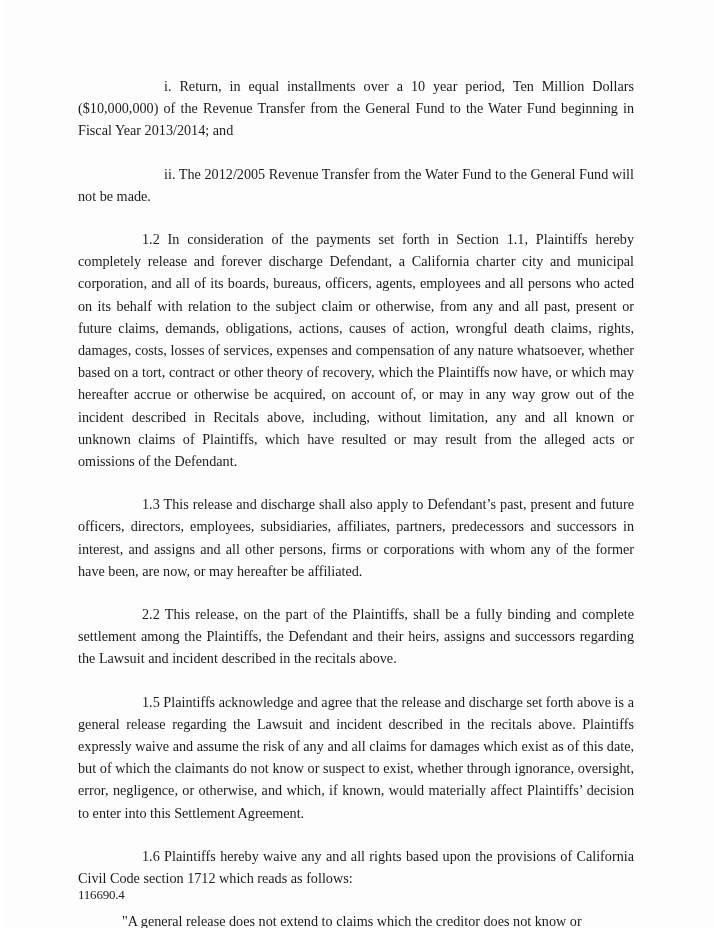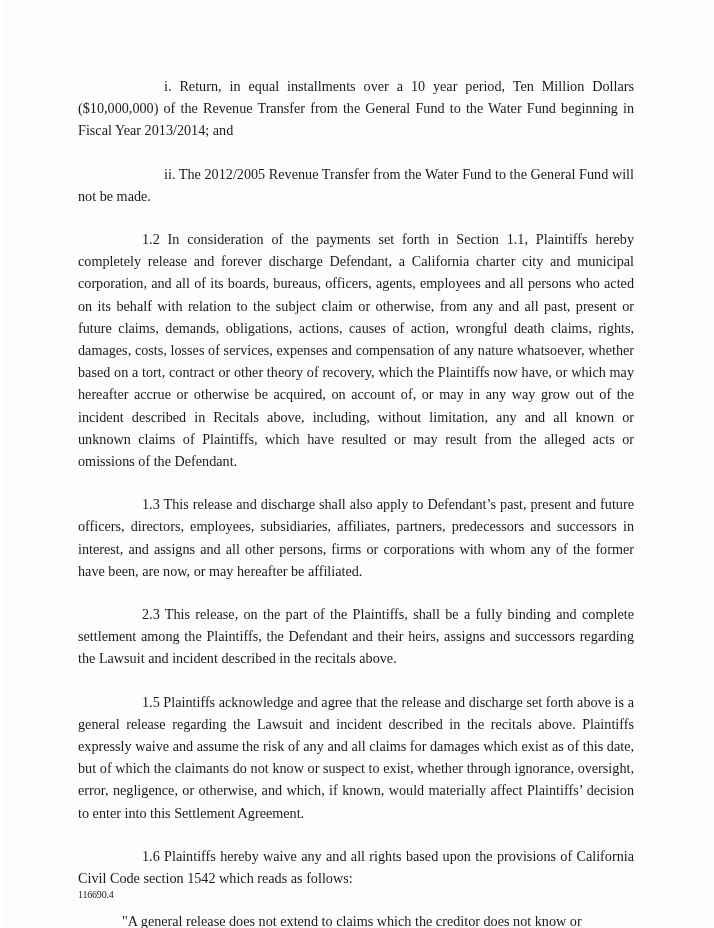--- a/index.html
+++ b/index.html
@@ -18,34 +18,34 @@
   p { margin: 0; text-align: justify; }
   .para { margin-bottom: 21px; }
   .indent { text-indent: 86px; }
   .indent-num { text-indent: 64px; }
   .quote {
     margin-left: 44px; width: 468px; text-align: left;
     line-height: 22.4px; margin-bottom: 21px;
   }
   .footer-id {
     position: absolute; left: 74px; top: 884px;
-    font-size: 10px; letter-spacing: -0.2px;
+    font-size: 13px; letter-spacing: -0.2px;
     font-family: "Liberation Serif", serif;
     color: #222;
   }
 </style>
 </head>
 <body>
 
 <div class="page">
   <div class="body-text">
     <p class="para indent">i. Return, in equal installments over a 10 year period, Ten Million Dollars ($10,000,000) of the Revenue Transfer from the General Fund to the Water Fund beginning in Fiscal Year 2013/2014; and</p>
     <p class="para indent">ii. The 2012/2005 Revenue Transfer from the Water Fund to the General Fund will not be made.</p>
     <p class="para indent-num">1.2  In consideration of the payments set forth in Section 1.1, Plaintiffs hereby completely release and forever discharge Defendant, a California charter city and municipal corporation, and all of its boards, bureaus, officers, agents, employees and all persons who acted on its behalf with relation to the subject claim or otherwise, from any and all past, present or future claims, demands, obligations, actions, causes of action, wrongful death claims, rights, damages, costs, losses of services, expenses and compensation of any nature whatsoever, whether based on a tort, contract or other theory of recovery, which the Plaintiffs now have, or which may hereafter accrue or otherwise be acquired, on account of, or may in any way grow out of the incident described in Recitals above, including, without limitation, any and all known or unknown claims of Plaintiffs, which have resulted or may result from the alleged acts or omissions of the Defendant.</p>
     <p class="para indent-num">1.3  This release and discharge shall also apply to Defendant’s past, present and future officers, directors, employees, subsidiaries, affiliates, partners, predecessors and successors in interest, and assigns and all other persons, firms or corporations with whom any of the former have been, are now, or may hereafter be affiliated.</p>
-    <p class="para indent-num">2.3  This release, on the part of the Plaintiffs, shall be a fully binding and complete settlement among the Plaintiffs, the Defendant and their heirs, assigns and successors regarding the Lawsuit and incident described in the recitals above.</p>
+    <p class="para indent-num">2.2  This release, on the part of the Plaintiffs, shall be a fully binding and complete settlement among the Plaintiffs, the Defendant and their heirs, assigns and successors regarding the Lawsuit and incident described in the recitals above.</p>
     <p class="para indent-num">1.5  Plaintiffs acknowledge and agree that the release and discharge set forth above is a general release  regarding the Lawsuit and incident described in the recitals above. Plaintiffs expressly waive and assume the risk of any and all claims for damages which exist as of this date, but of which the claimants do not know or suspect to exist, whether through ignorance, oversight, error, negligence, or otherwise, and which, if known, would materially affect Plaintiffs’ decision to enter into this Settlement Agreement.</p>
-    <p class="para indent-num">1.6  Plaintiffs hereby waive any and all rights based upon the provisions of California Civil Code section 1542 which reads as follows:</p>
+    <p class="para indent-num">1.6  Plaintiffs hereby waive any and all rights based upon the provisions of California Civil Code section 1712 which reads as follows:</p>
     <p class="quote">"A general release does not extend to claims which the creditor does not know or suspect to exist in his or her favor at the time of executing the release, which if known to him or her must have materially affected his or her settlement with the debtor."</p>
 
   </div>
   <div class="footer-id">116690.4</div>
 </div>
 
 </body></html>

